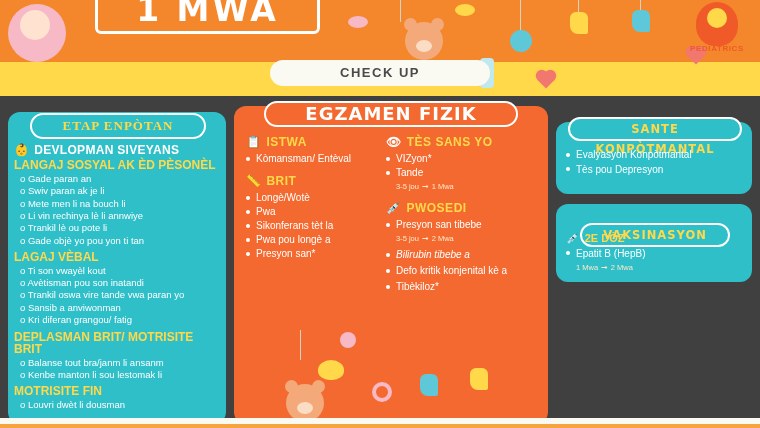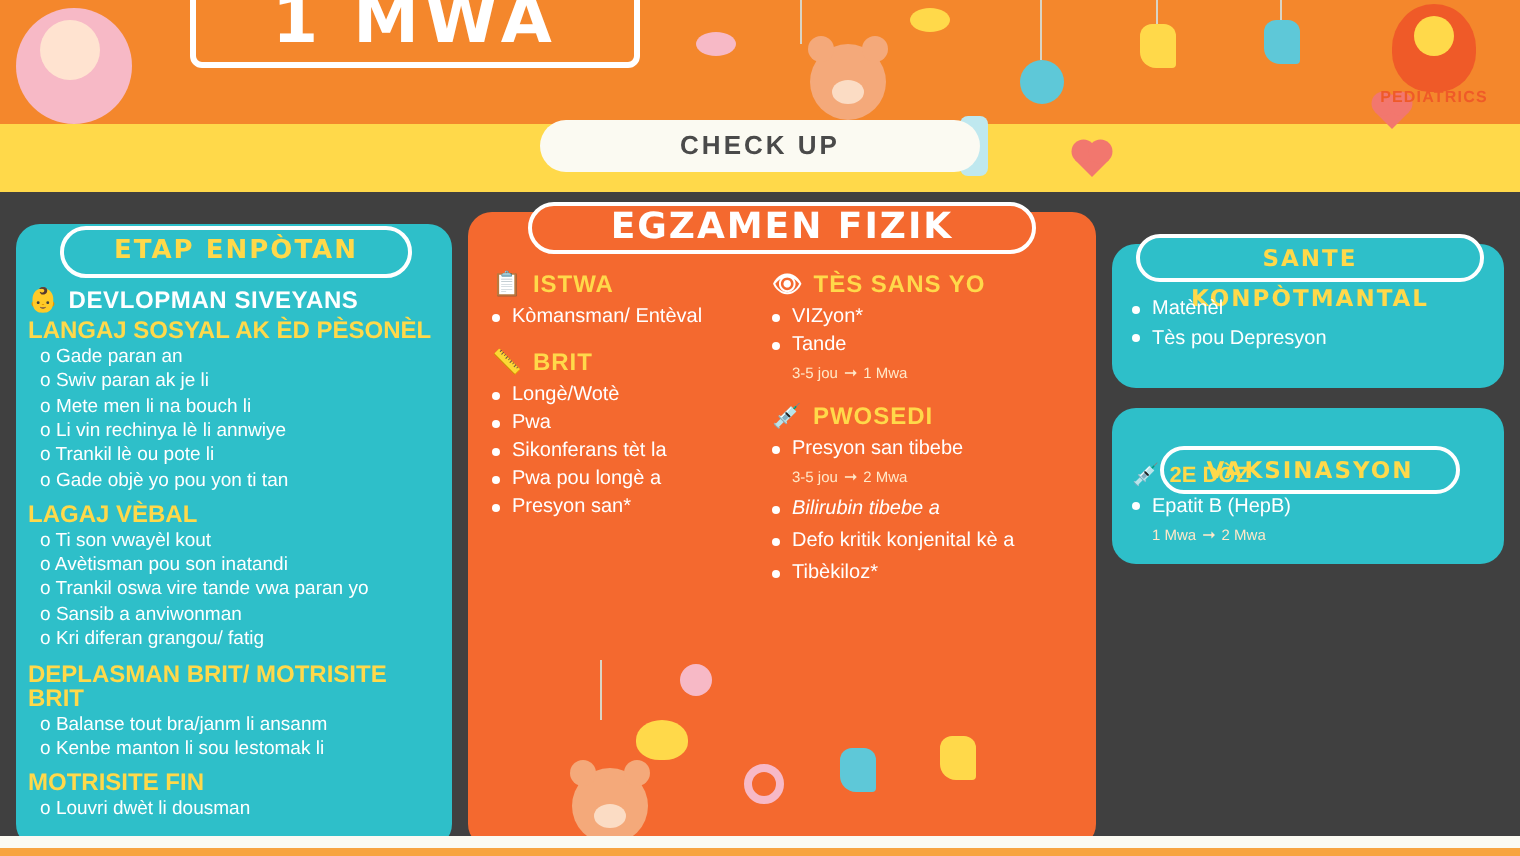--- a/index.html
+++ b/index.html
@@ -124,21 +124,21 @@
     text-align: center; letter-spacing: 1px;
     font-family: "DejaVu Sans", sans-serif;
   }
   .panel-head-orange {
     background: #f4692f; border-color: #fff; color: #fff;
   }
   
   #left-panel { left: 8px; top: 112px; width: 218px; height: 312px; }
   #left-head {
     left: 30px; top: 113px; width: 176px; height: 26px;
-    line-height: 22px; font-size: 13px;
+    line-height: 22px; font-size: 13px; font-family: Liberation Serif, serif;
   }
   .left-body {
     position: absolute; left: 14px; top: 144px; width: 206px;
     color: #fff; font-size: 9.5px; line-height: 12.4px;
   }
   .sec-title {
     color: #ffd94a; font-weight: bold; font-size: 12px;
     margin-top: 4px; margin-bottom: 1px;
   }
   .sec-title.first { margin-top: 0; }
@@ -300,21 +300,21 @@
       <span>2 Mwa</span>
     </div>
     <div class="dot-item" style="margin-top:3px;font-style:italic;">Bilirubin tibebe a</div>
     <div class="dot-item" style="margin-top:3px;">Defo kritik konjenital kè a</div>
     <div class="dot-item" style="margin-top:3px;">Tibèkiloz*</div>
   </div>
 
   <div id="r1-panel" class="panel panel-teal"></div>
   <div id="r1-head" class="panel-head">SANTE KONPÒTMANTAL</div>
   <div class="r-body" style="left:566px; top:148px; width:180px;">
-    <div class="dot-item">Matènèl</div>
+    <div class="dot-item">Evalyasyon Konpòtmantal</div>
     <div class="dot-item" style="padding-left:10px;">Tès pou Depresyon</div>
   </div>
 
   <div id="r2-panel" class="panel panel-teal"></div>
   <div id="r2-head" class="panel-head">VAKSINASYON</div>
   <div class="r-body" style="left:566px; top:232px; width:180px;">
     <div class="head-row" style="color:#ffd94a; font-weight:bold; font-size:11px;">
       <span style="color:#fff;">💉</span>
       <span>2E DÒZ</span>
     </div>

